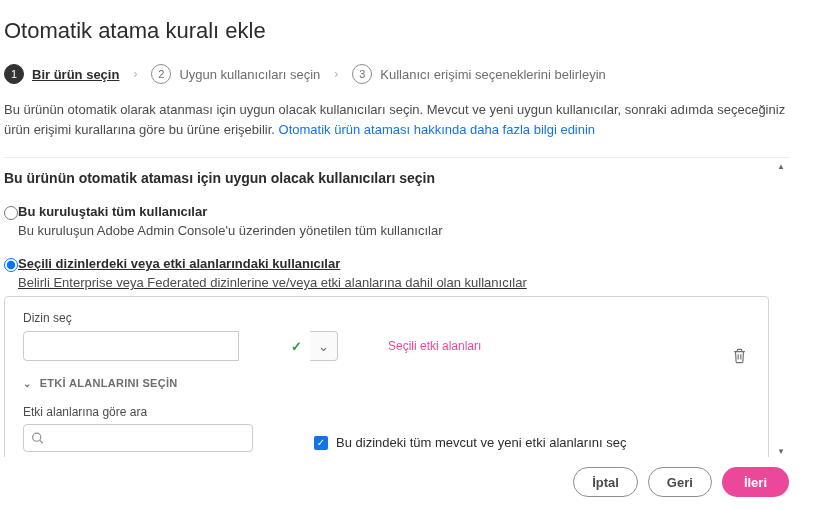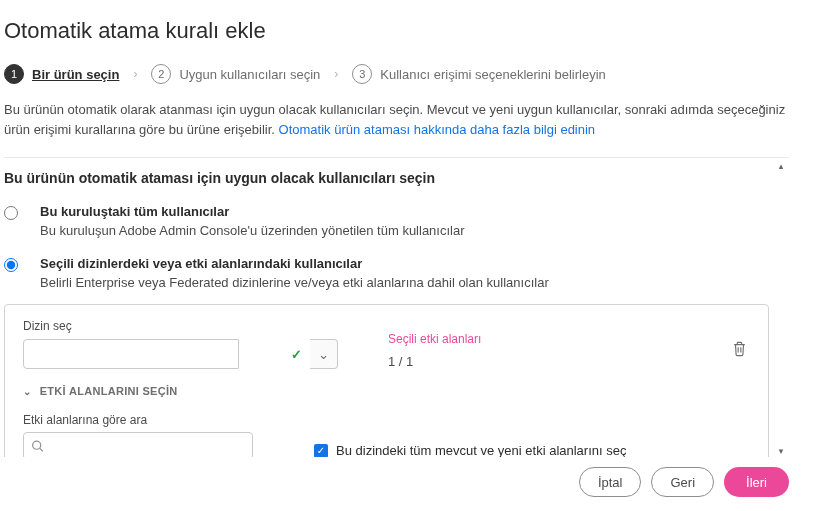--- a/index.html
+++ b/index.html
@@ -12,21 +12,21 @@
 .step.active .step-circle { background: #333; color: #fff; border-color: #333; }
 .step-label { font-size: 13px; color: #6e6e6e; }
 .step.active .step-label { color: #2c2c2c; font-weight: 600; text-decoration: underline; }
 .step-sep { color: #b3b3b3; font-size: 12px; }
 .intro { font-size: 13px; line-height: 1.5; color: #4b4b4b; margin-bottom: 18px; }
 .intro a { color: #1473e6; text-decoration: none; }
 .scroll-area { position: relative; border-top: 1px solid #eaeaea; padding-top: 12px; height: 302px; overflow: hidden; }
 .scroll-content { padding-right: 20px; }
 .section-heading { font-size: 14px; font-weight: 600; margin-bottom: 18px; color: #2c2c2c; }
 .radio-group { margin-bottom: 18px; }
-.radio-option { display: flex; gap: 22px; margin-bottom: 18px; }
+.radio-option { display: flex; gap: 0; margin-bottom: 18px; }
 .radio-input { margin-top: 2px; width: 14px; height: 14px; flex-shrink: 0; }
 .radio-labels { flex: 1; }
 .radio-title { font-weight: 600; font-size: 13px; margin-bottom: 4px; }
 .radio-desc { font-size: 13px; color: #4b4b4b; }
 .config-box { border: 1px solid #d3d3d3; border-radius: 4px; padding: 14px 18px 16px 18px; margin-left: 0; }
 .config-row { display: flex; gap: 50px; align-items: flex-end; }
 .config-left { flex: 0 0 auto; }
 .config-right { flex: 1; position: relative; }
 .field-label { font-size: 12px; color: #4b4b4b; margin-bottom: 6px; display: block; }
 .combo { display: flex; width: 315px; }
@@ -48,21 +48,21 @@
 .search-icon { position: absolute; left: 8px; top: 50%; transform: translateY(-50%); color: #909090; pointer-events: none; }
 .search-icon svg { width: 13px; height: 13px; display: block; }
 .checkbox-row { display: flex; align-items: center; gap: 8px; margin-bottom: 2px; }
 .checkbox-box { width: 14px; height: 14px; background: #1473e6; border-radius: 2px; display: flex; align-items: center; justify-content: center; color: #fff; font-size: 10px; cursor: pointer; }
 .checkbox-label { font-size: 13px; color: #2c2c2c; }
 .scrollbar-track { position: absolute; right: 2px; top: 2px; bottom: 2px; width: 12px; }
 .scrollbar-arrow { width: 12px; height: 12px; display: flex; align-items: center; justify-content: center; color: #666; font-size: 9px; cursor: pointer; }
 .scrollbar-arrow.up { position: absolute; top: 0; }
 .scrollbar-arrow.down { position: absolute; bottom: 0; }
 .footer { position: absolute; bottom: 0; left: 0; right: 0; padding: 10px 24px 14px 0; display: flex; justify-content: flex-end; gap: 10px; background: #fff; }
-.btn { height: 30px; padding: 0 18px; border-radius: 15px; font-size: 13px; cursor: pointer; font-weight: 400; }
+.btn { height: 30px; padding: 0 18px; border-radius: 15px; font-size: 13px; cursor: pointer; font-weight: 700; }
 .btn-secondary { background: #fff; border: 1.5px solid #8e8e8e; color: #4b4b4b; }
 .btn-primary { background: #ec4899; border: none; color: #fff; padding: 0 22px; }
 </style>
 </head>
 <body>
 
 <div class="container">
   <h1>Otomatik atama kuralı ekle</h1>
 
   <div class="stepper">
@@ -93,21 +93,21 @@
 
       <div class="radio-group">
         <div class="radio-option">
           <input type="radio" name="scope" class="radio-input" style="">
           <div class="radio-labels">
             <div class="radio-title">Bu kuruluştaki tüm kullanıcılar</div>
             <div class="radio-desc">Bu kuruluşun Adobe Admin Console'u üzerinden yönetilen tüm kullanıcılar</div>
           </div>
         </div>
 
-        <div class="radio-option" style="margin-bottom:14px;">
+        <div class="radio-option" style="margin-bottom:6px;text-decoration:underline;">
           <input type="radio" name="scope" class="radio-input" checked="" style="">
           <div class="radio-labels">
             <div class="radio-title">Seçili dizinlerdeki veya etki alanlarındaki kullanıcılar</div>
             <div class="radio-desc">Belirli Enterprise veya Federated dizinlerine ve/veya etki alanlarına dahil olan kullanıcılar</div>
           </div>
         </div>
 
         <div class="config-box">
           <div class="config-row">
             <div class="config-left">
@@ -117,21 +117,20 @@
                   <input class="combo-input" type="text" value="" style="">
                   <span class="combo-check">✓</span>
                 </div>
                 <button class="combo-btn">
                   <span>⌄</span>
                 </button>
               </div>
             </div>
             <div class="config-right">
               <div class="right-label">Seçili etki alanları</div>
-              <div class="right-value">1 / 1</div>
               <div class="trash">
                 <svg viewBox="0 0 16 18" fill="none" stroke="currentColor" stroke-width="1.3">
                   <path d="M2 4h12M5.5 4V2.5A1 1 0 016.5 1.5h3a1 1 0 011 1V4M3.5 4l.7 11.5a1 1 0 001 .9h5.6a1 1 0 001-.9L12.5 4"></path>
                   <path d="M6.5 7v6M9.5 7v6"></path>
                 </svg>
               </div>
             </div>
           </div>
 
           <div class="disclosure">

